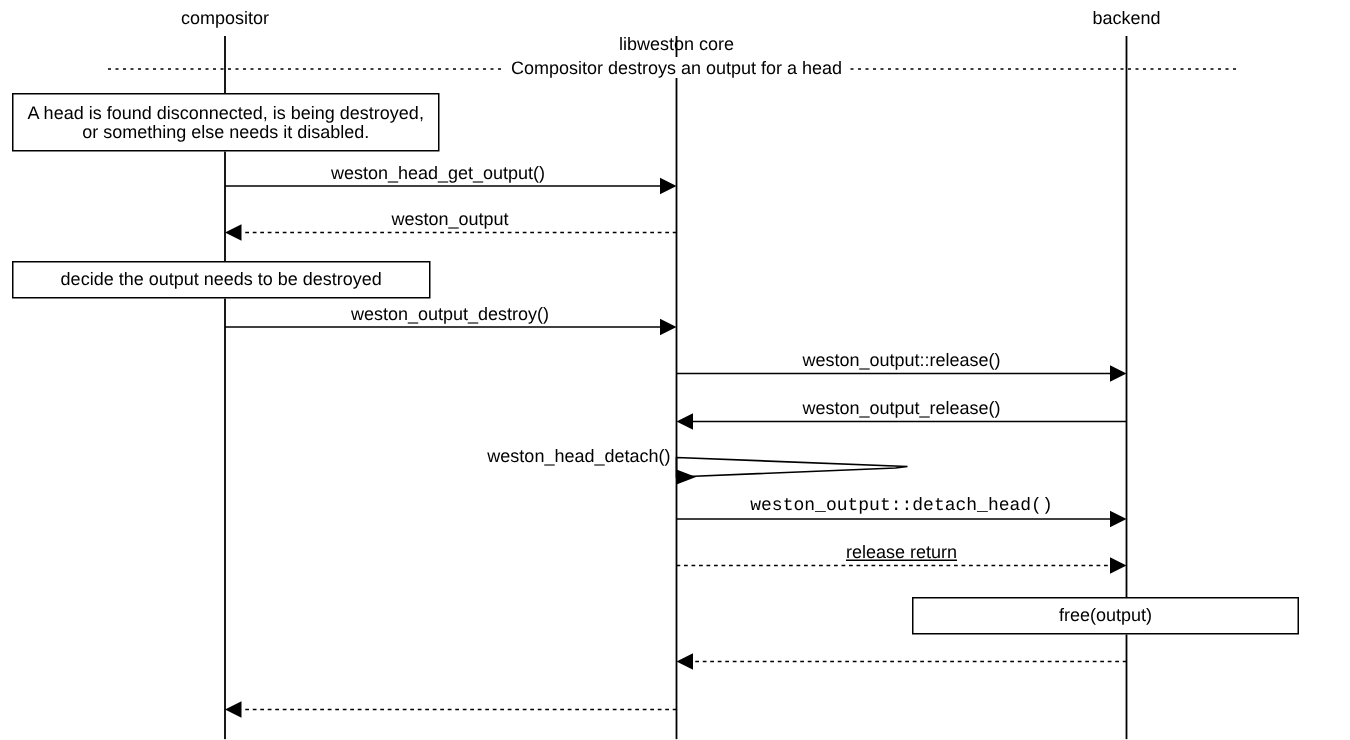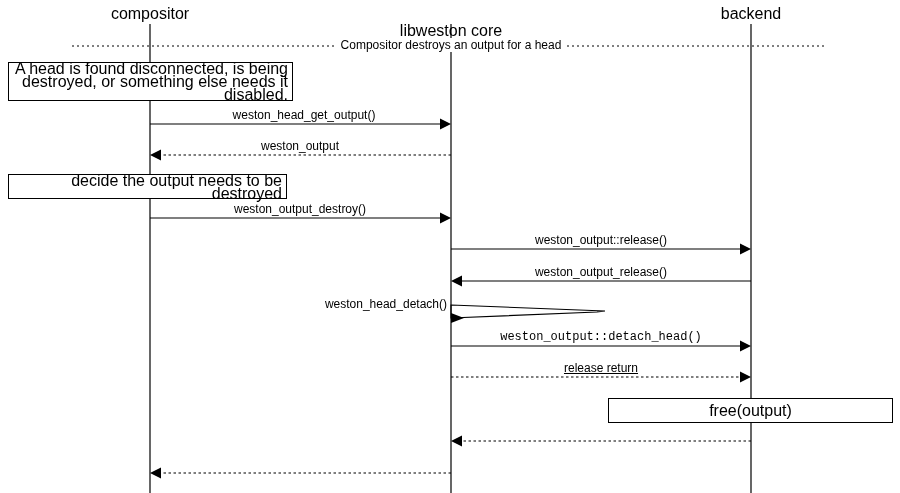--- a/index.html
+++ b/index.html
@@ -18,21 +18,21 @@
   #svg-layer {
     position: absolute;
     top: 0;
     left: 0;
     width: 900px;
     height: 493px;
   }
   .actor-label {
     position: absolute;
     transform: translateX(-50%);
-    font-size: 16px;
+    font-size: 12px;
     color: #000000;
     white-space: nowrap;
     text-align: right;
   }
   .msg-label {
     position: absolute;
     transform: translateX(-50%);
     font-size: 12px;
     color: #000000;
     white-space: nowrap;
@@ -53,22 +53,22 @@
     padding: 0 4px;
   }
   .note-box {
     position: absolute;
     border: 1px solid #000000;
     background: #ffffff;
     box-sizing: border-box;
     display: flex;
     align-items: center;
     justify-content: center;
-    text-align: right;
-    font-size: 16px;
+    text-align: center;
+    font-size: 12px;
     line-height: 13px;
     color: #000000;
     padding: 2px 4px;
   }
 </style>
 </head>
 <body>
 
 <div id="diagram">
 
@@ -114,26 +114,26 @@
         <path d="M161,467.5 L150,473 L161,478.5 Z" fill="#000000"></path>
       </g>
   </svg>
 
   <div class="actor-label" style="left:150px; top:5px;">compositor</div>
   <div class="actor-label" style="left:451px; top:22px;">libweston core</div>
   <div class="actor-label" style="left:751px; top:5px;">backend</div>
 
   <div class="divider-label" style="left:451px; top:38px;">Compositor destroys an output for a head</div>
 
-  <div class="msg-label" style="left:304px; top:108px;text-align:right;">weston_head_get_output()</div>
+  <div class="msg-label" style="left:292px; top:108px;text-align:right;">weston_head_get_output()</div>
   <div class="msg-label" style="left:300px; top:139px;">weston_output</div>
   <div class="msg-label" style="left:300px; top:202px;">weston_output_destroy()</div>
   <div class="msg-label" style="left:601px; top:233px;">weston_output::release()</div>
   <div class="msg-label" style="left:601px; top:265px;">weston_output_release()</div>
   <div class="msg-label right-anchor" style="left:450px; top:297px;">weston_head_detach()</div>
   <div class="msg-label" style="left:601px; top:330px;font-family:Liberation Mono, monospace;">weston_output::detach_head()</div>
   <div class="msg-label" style="left:601px; top:361px;text-decoration:underline;">release return</div>
 
   <div class="note-box" style="left:8px; top:62px; width:285px; height:39px;">A head is found disconnected, is being destroyed, or something else needs it disabled.</div>
   <div class="note-box" style="left:8px; top:174px; width:279px; height:25px;">decide the output needs to be destroyed</div>
-  <div class="note-box" style="left:608px; top:398px; width:285px; height:25px;">free(output)</div>
+  <div class="note-box" style="left:608px; top:398px; width:258px; height:25px;">free(output)</div>
 
 </div>
 
 </body></html>

